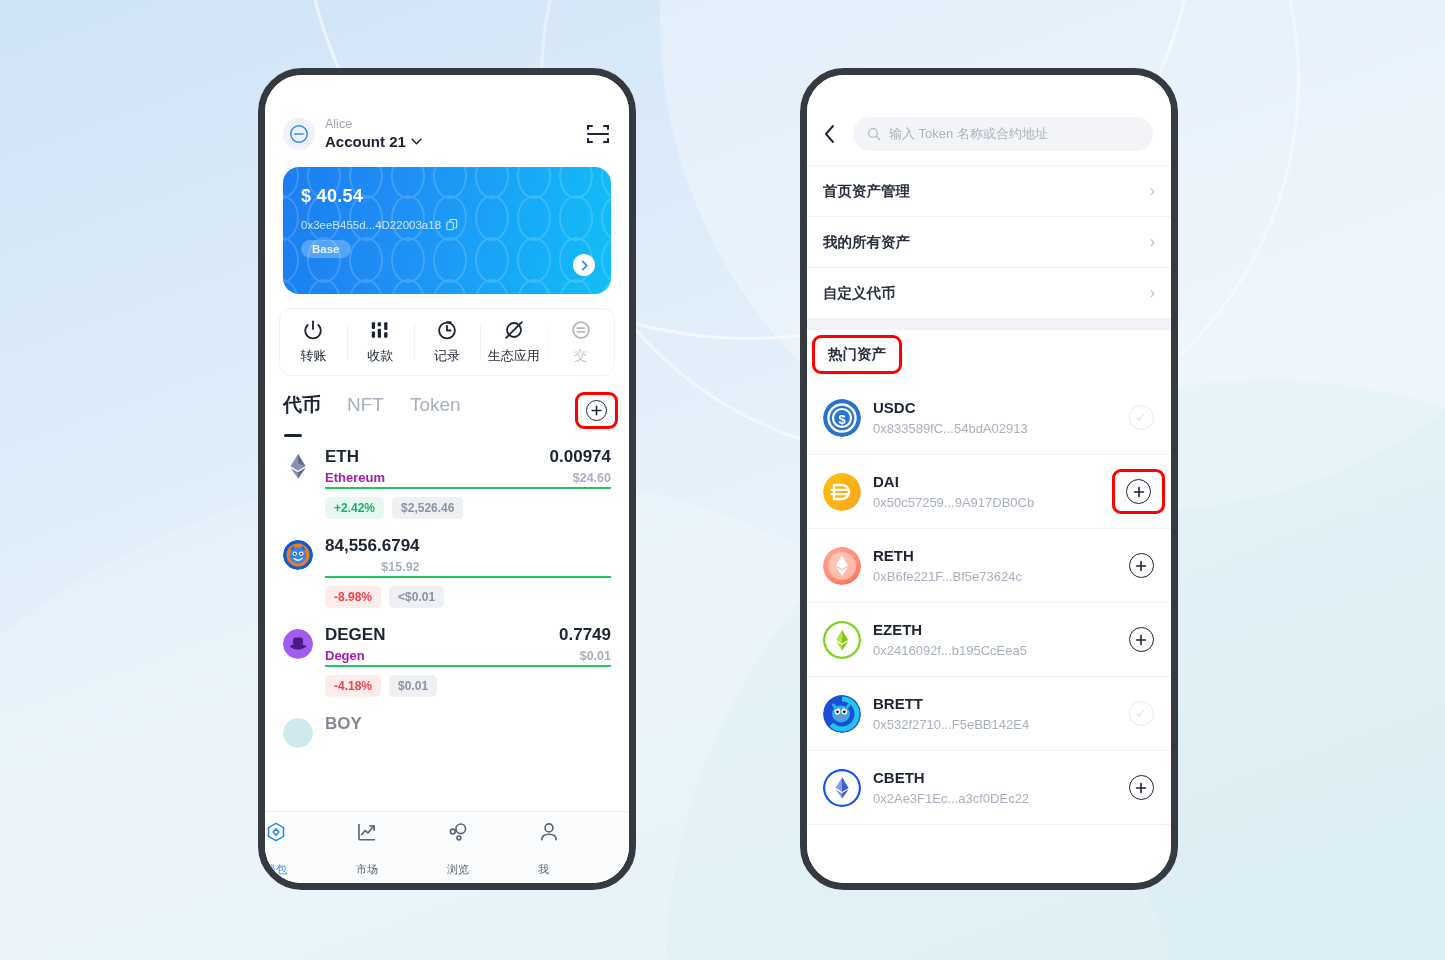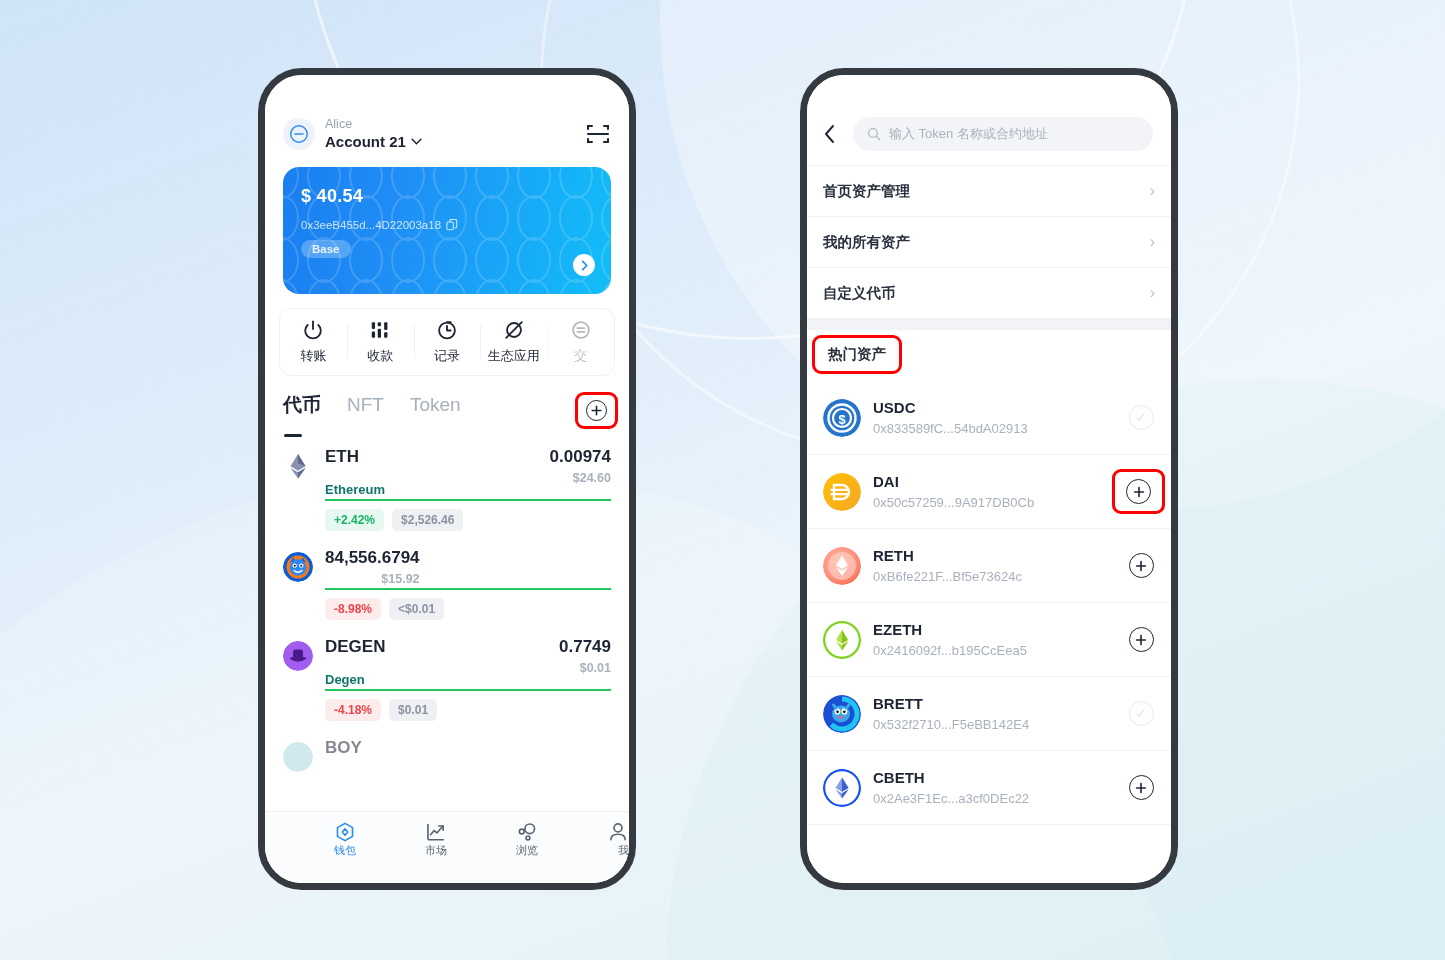--- a/index.html
+++ b/index.html
@@ -137,36 +137,36 @@
     display:flex; align-items:center; justify-content:center;
     color:#1d2433; font-size:15px; line-height:1;
   }
 
   .token-list { margin-top: 6px; }
   .token-row { padding: 10px 18px 0 18px; }
   .token-main { display:flex; align-items:flex-start; gap:12px;font-weight:bold; }
   .token-icon { width:30px; height:30px; flex:0 0 auto; margin-top:5px; border-radius:50%; overflow:hidden; }
   .token-mid { flex:1 1 auto; min-width:0; }
   .token-sym { font-size:17px; color:#1d2433; line-height:22px; }
-  .token-name { font-size:13px; color:#0f766e; line-height:18px; margin-top:13px; }
+  .token-name { font-size:13px; color:#a21caf; line-height:18px; margin-top:1px; }
   .token-right { text-align:right; flex:0 0 auto; }
   .token-qty { font-size:17px; color:#1d2433; line-height:22px; }
   .token-fiat { font-size:12.5px; color:#a9b0bd; line-height:18px; margin-top:1px; }
   .token-chips { margin-left: 42px; border-top:2px solid #22c55e; padding-top:8px; padding-bottom:6px; display:flex; gap:8px; }
   .chip { font-size:12px; padding:4px 9px; border-radius:5px; font-weight:600; }
   .chip.up { background:#e6f8ef; color:#18b368; }
   .chip.down { background:#fdecec; color:#f0464b; }
   .chip.neutral { background:#eef0f4; color:#8b93a1; }
 
   .bottom-nav {
     position:absolute; left:0; right:0; bottom:0; height:72px;
     background:#fbfcfd; border-top:1px solid #eef0f3;
     display:flex; align-items:flex-start; padding-top:9px;
   }
-  .nav-item { flex:1 1 0; display:flex; flex-direction:column; align-items:flex-end; gap:0; }
+  .nav-item { flex:1 1 0; display:flex; flex-direction:column; align-items:flex-start; gap:19px; }
   .nav-label { font-size:11px; color:#5a6472; }
   .nav-item.active .nav-label { color:#2d8cf0; }
 
   
   .search-bar {
     display:flex; align-items:center; gap:12px;
     padding: 42px 18px 14px 16px;
     border-bottom: 1px solid #f1f2f5;
   }
   .back-ic { width:18px; height:20px; flex:0 0 auto; }

